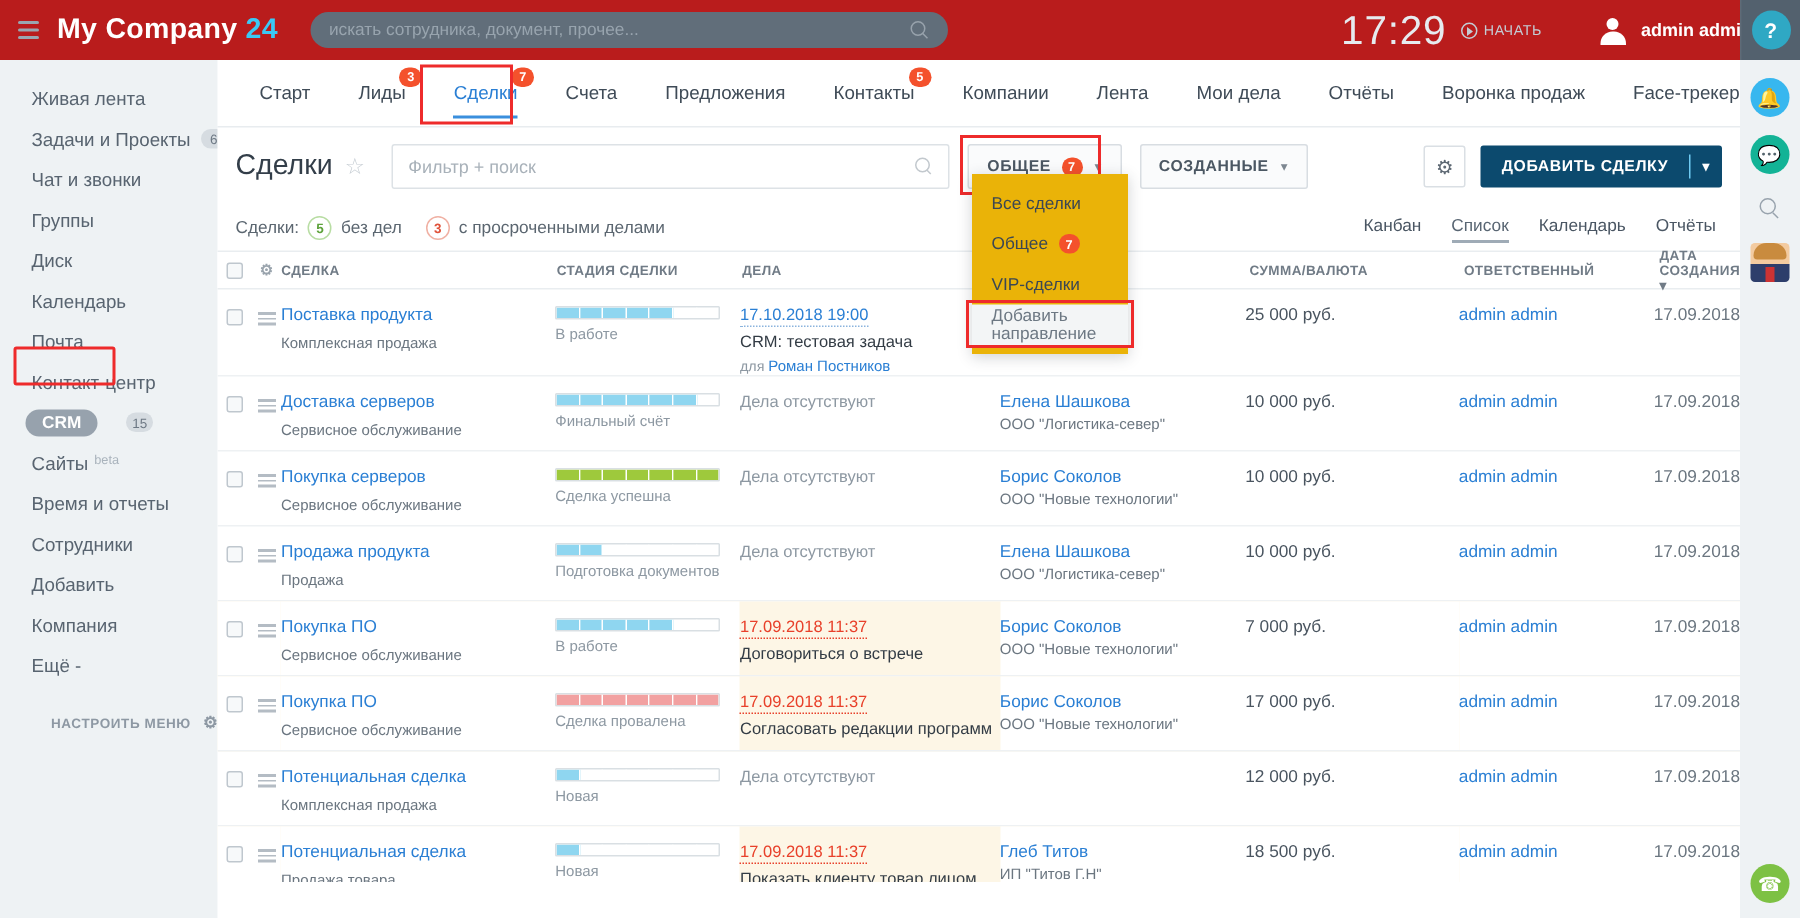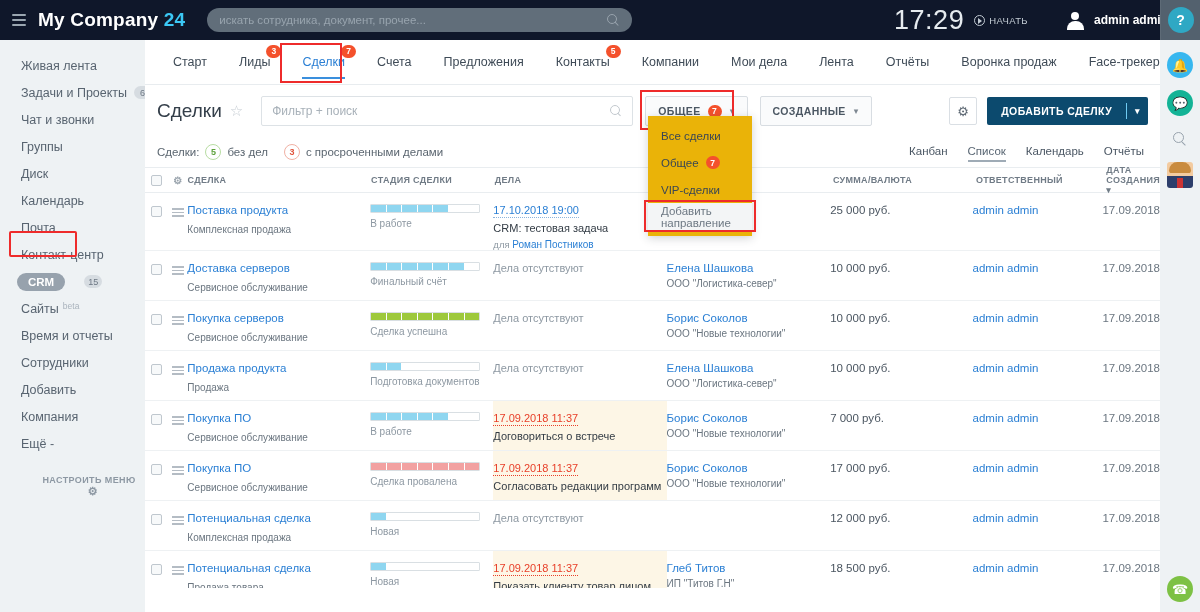--- a/index.html
+++ b/index.html
@@ -6,21 +6,21 @@
   html, body {
     width: 1200px; height: 612px;
     font-family: "Liberation Sans", sans-serif;
     background: #eef2f4; overflow: hidden;
   }
   body { position: relative; }
 
   
   .topbar {
     position: absolute; top: 0; left: 0; width: 1200px; height: 40px;
-    background: #0f172a; display: flex; align-items: center;
+    background: #b91c1c; display: flex; align-items: center;
   }
   .burger { width: 14px; margin-left: 12px; cursor: pointer; }
   .burger i { display: block; height: 2px; background: #9aa6b0; margin: 3px 0; border-radius: 1px; }
   .logo { margin-left: 12px; font-size: 19px; color: #fff; font-weight: bold; letter-spacing: .2px; }
   .logo .num { color: #3bc8f5; font-weight: bold; }
   .topsearch {
     margin-left: 22px; width: 425px; height: 24px; border-radius: 12px;
     background: #616e7a; display: flex; align-items: center; padding: 0 12px;
   }
   .topsearch input {
@@ -81,22 +81,22 @@
   .crm-pill {
     display:inline-flex; align-items:center; justify-content:center;
     background:#97a2ad; color:#fff; font-size:11.5px; font-weight:bold;
     border-radius: 11px; padding: 3px 11px; margin-left: 17px;
   }
   .hl-crm {
     position:absolute; left: 9px; top: 231px; width: 68px; height: 26px;
     border: 2px solid #ee2b2b; border-radius: 2px; pointer-events:none; z-index: 30;
   }
   .sb-setup {
-    margin-top: 18px; padding-left: 21px; display:flex; align-items:center;
-    font-size: 9px; font-weight: bold; letter-spacing:.4px; color:#8d98a3; cursor:pointer;flex-direction:column;
+    margin-top: 18px; padding-left: 34px; display:flex; align-items:center;
+    font-size: 9px; font-weight: bold; letter-spacing:.4px; color:#8d98a3; cursor:pointer;
   }
   .gear-sm { margin-left: 8px; font-size: 11px; color:#8d98a3; }
 
   
   .main {
     position: absolute; top: 40px; left: 145px; width: 1015px; height: 572px;
     background: #fff;
   }
   .navtabs {
     height: 45px; display:flex; align-items:center; border-bottom: 1px solid #e8ecef;
@@ -378,24 +378,24 @@
         <span>Предложения</span>
       </div>
     <div class="navtab">
         <span>Контакты</span>
         <span class="tab-badge">5</span>
       </div>
     <div class="navtab">
         <span>Компании</span>
       </div>
     <div class="navtab">
+        <span>Лента</span>
+      </div>
+    <div class="navtab">
         <span>Мои дела</span>
-      </div>
-    <div class="navtab">
-        <span>Лента</span>
       </div>
     <div class="navtab">
         <span>Отчёты</span>
       </div>
     <div class="navtab">
         <span>Воронка продаж</span>
       </div>
     <div class="navtab">
         <span>Face-трекер</span>
       </div>

